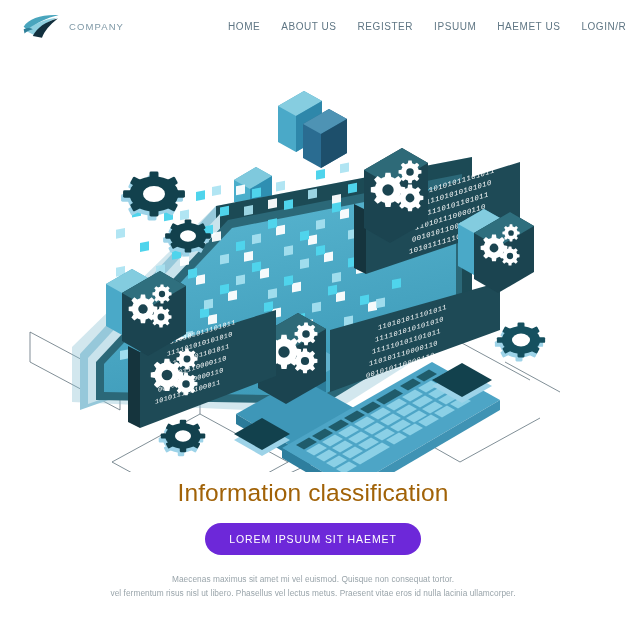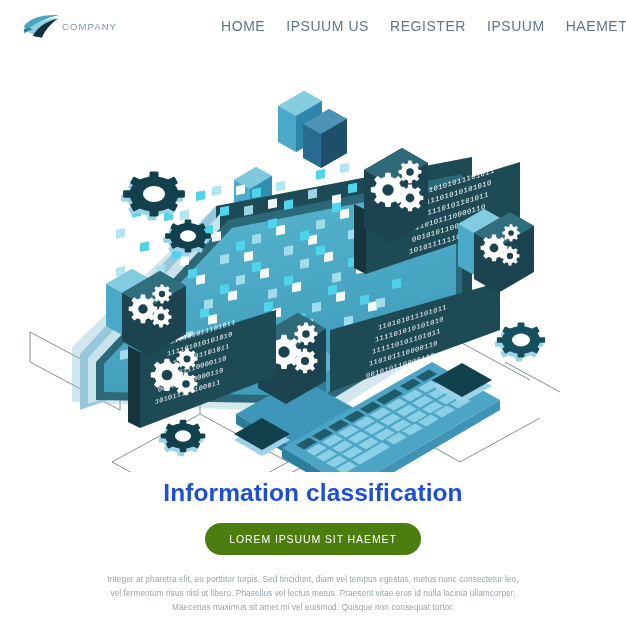--- a/index.html
+++ b/index.html
@@ -10,50 +10,50 @@
     font-family: "Liberation Sans", sans-serif;
     overflow: hidden;
   }
   .page { position: relative; width: 626px; height: 626px; background: #fff; }
 
   
   .header {
     position: absolute; top: 0; left: 0; width: 626px; height: 52px;
     display: flex; align-items: center;
   }
-  .brand { display: flex; align-items: center; margin-left: 22px; }
+  .brand { display: flex; align-items: center; gap: 7px; margin-left: 22px; }
   .brand-logo { width: 40px; height: 26px; display: block; }
   .brand-name {
     font-size: 9.5px; letter-spacing: 1.1px; color: #7e98a6;
     font-family: "Liberation Sans", sans-serif;
   }
   .nav {
     display: flex; align-items: center; gap: 21px;
     margin-left: 104px;
   }
   .nav-item {
-    font-size: 14px; letter-spacing: 0.55px; color: #5f7684;
+    font-size: 10px; letter-spacing: 0.55px; color: #5f7684;
     white-space: nowrap; cursor: pointer;
   }
 
   
   .illustration {
     position: absolute; top: 62px; left: 0; width: 626px; height: 410px;
   }
   .illustration svg { display: block; width: 626px; height: 410px; }
 
   
   .content { position: absolute; top: 478px; left: 0; width: 626px; text-align: center; }
   .headline {
-    font-size: 24.5px; color: #1d4ed8; font-weight: 700;
+    font-size: 24.5px; color: #a16207; font-weight: 400;
     letter-spacing: 0.1px; line-height: 30px;
   }
   .cta-wrap { margin-top: 15px; }
   .cta {
-    display: inline-block; background: #4d7c0f; color: #ffffff;
+    display: inline-block; background: #6d28d9; color: #ffffff;
     font-size: 10.5px; letter-spacing: 0.9px;
     padding: 10px 24px 10px 24px; border-radius: 16px; border: 0;
     cursor: pointer; font-family: "Liberation Sans", sans-serif;
   }
   .body-copy {
     margin: 17px auto 0 auto; width: 440px;
     font-size: 8.3px; line-height: 14.2px; color: #9aa5ab;
     letter-spacing: 0.05px;
   }
   .body-copy p { margin: 0; }
@@ -70,21 +70,21 @@
         <path d="M2 16 C8 6, 24 1, 44 2 C30 5, 16 11, 8 21 Z" fill="#49a5bd"></path>
         <path d="M5 21 C12 13, 26 7, 42 5 C30 10, 20 17, 15 26 Z" fill="#8fd0e0"></path>
         <path d="M13 27 C18 17, 28 10, 43 6 C33 14, 27 21, 24 29 Z" fill="#12303e"></path>
         <path d="M2 19 C6 17, 10 17, 13 19 C9 20, 5 22, 3 24 Z" fill="#2f7f99"></path>
       </svg>
       <span class="brand-name">COMPANY</span>
     </div>
 
     <nav class="nav">
       <span class="nav-item">HOME</span>
-      <span class="nav-item">IPSUUM US</span>
+      <span class="nav-item">ABOUT US</span>
       <span class="nav-item">REGISTER</span>
       <span class="nav-item">IPSUUM</span>
       <span class="nav-item">HAEMET US</span>
       <span class="nav-item">LOGIN/REGISTER</span>
     </nav>
   </div>
 
   <div class="illustration">
     <svg viewBox="0 0 626 410">
       <defs>
@@ -529,19 +529,18 @@
   </div>
 
   <div class="content">
     <h1 class="headline">Information classification</h1>
 
     <div class="cta-wrap">
       <button class="cta">LOREM IPSUUM SIT HAEMET</button>
     </div>
 
     <div class="body-copy">
-      <p>Integer at pharetra elit, eu porttitor turpis. Sed tincidunt, diam vel tempus egestas, metus nunc consectetur leo,</p>
+      <p>Maecenas maximus sit amet mi vel euismod. Quisque non consequat tortor.</p>
       <p>vel fermentum risus nisl ut libero. Phasellus vel lectus metus. Praesent vitae eros id nulla lacinia ullamcorper.</p>
-      <p>Maecenas maximus sit amet mi vel euismod. Quisque non consequat tortor.</p>
     </div>
   </div>
 
 </div>
 
 </body></html>

